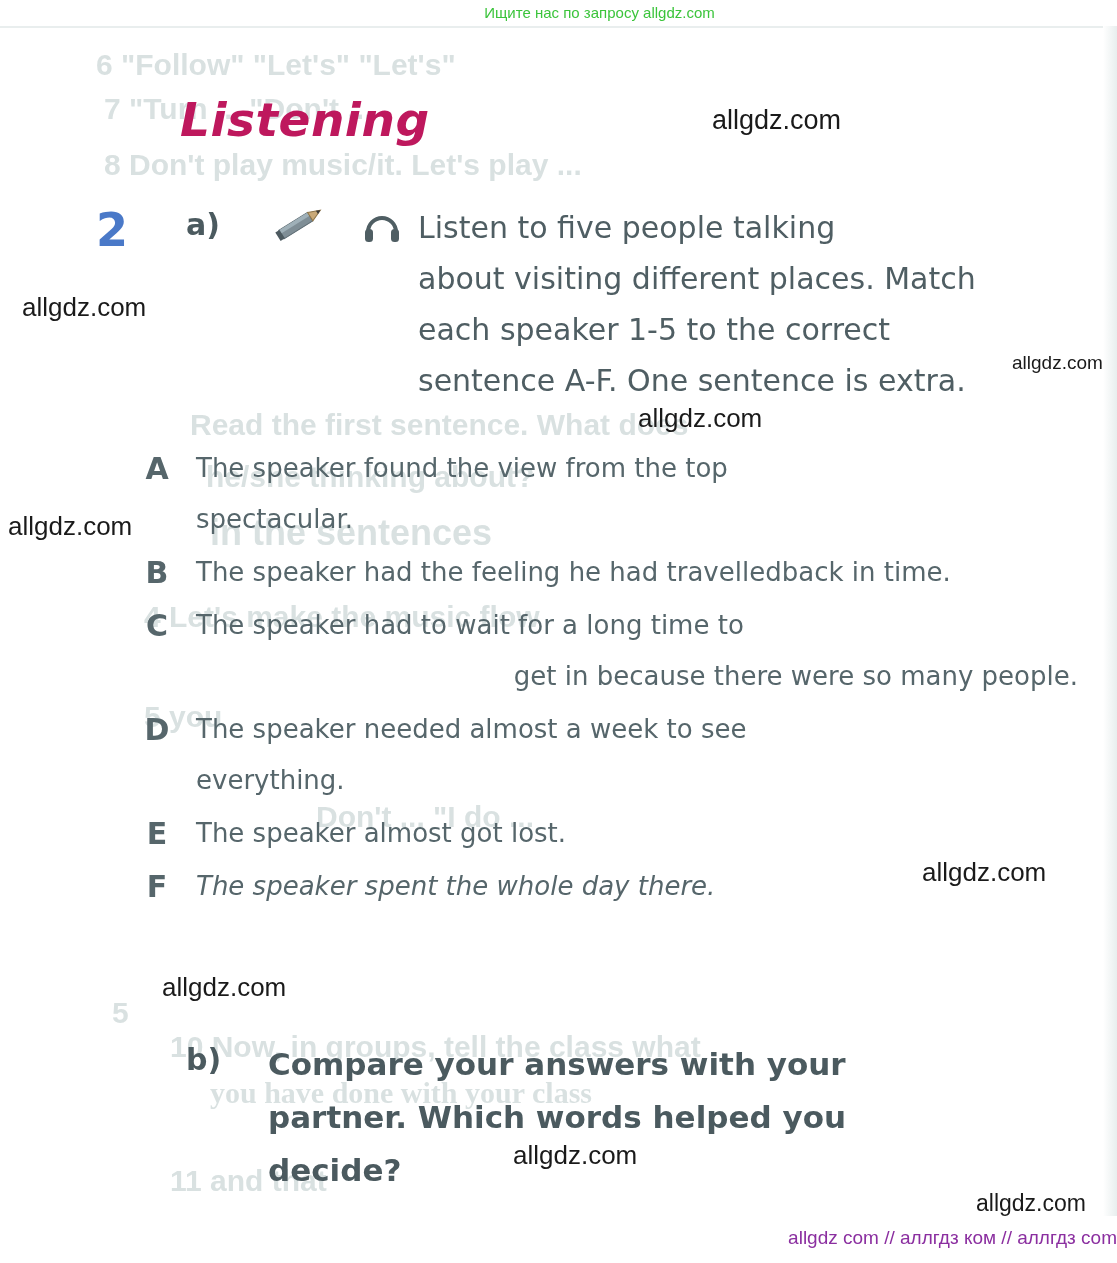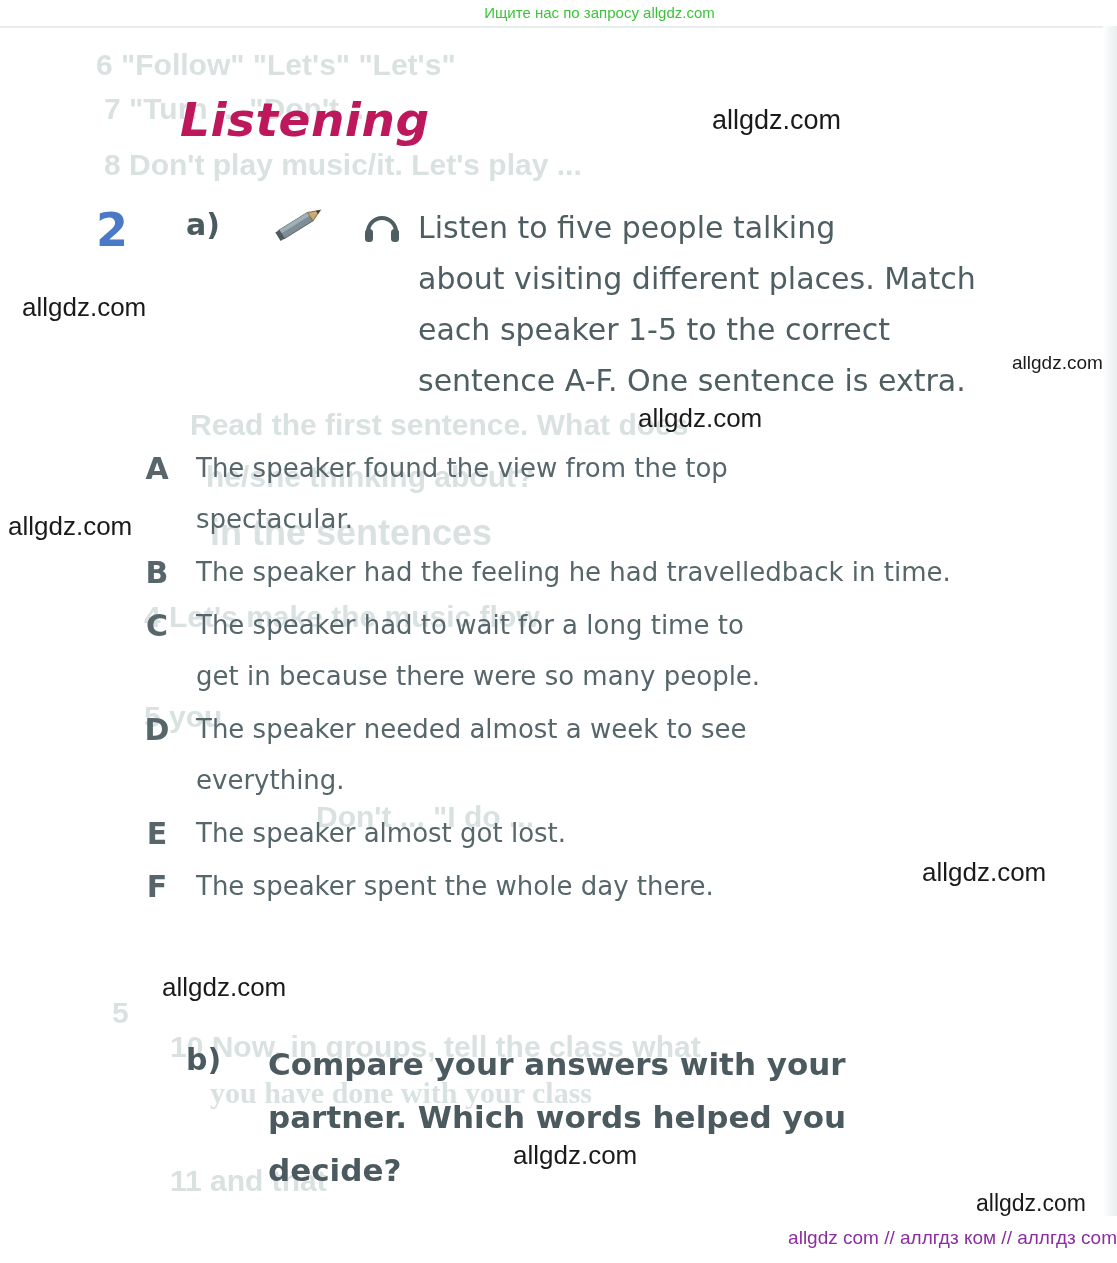--- a/index.html
+++ b/index.html
@@ -294,37 +294,37 @@
         </div>
       </div>
       <div class="opt">
         <div class="opt-letter">B</div>
         <div class="opt-text nojust"><span>The speaker had the feeling he had travelled</span><span style="text-align: left;">back in time.</span></div>
       </div>
       <div class="opt">
         <div class="opt-letter">C</div>
         <div class="opt-text just">
           <span>The speaker had to wait for a long time to</span>
-          <span style="text-align: left;">get in because there were so many people.</span>
+          <span style="text-align: right;">get in because there were so many people.</span>
         </div>
       </div>
       <div class="opt">
         <div class="opt-letter">D</div>
         <div class="opt-text just">
           <span>The speaker needed almost a week to see</span>
           <span style="text-align: left;">everything.</span>
         </div>
       </div>
       <div class="opt">
         <div class="opt-letter">E</div>
         <div class="opt-text nojust"><span style="text-align: center;">The speaker almost got lost.</span></div>
       </div>
       <div class="opt">
         <div class="opt-letter">F</div>
-        <div class="opt-text nojust"><span style="text-align: center;">The speaker spent the whole day there.</span></div>
+        <div class="opt-text nojust"><span style="text-align: center; font-style: italic;">The speaker spent the whole day there.</span></div>
       </div>
     </div>
 
   <div class="part-b-label">b)</div>
   <div class="part-b-text">
     <span>Compare your answers with your</span>
     <span>partner. Which words helped you</span>
     <span class="last">decide?</span>
   </div>
 

